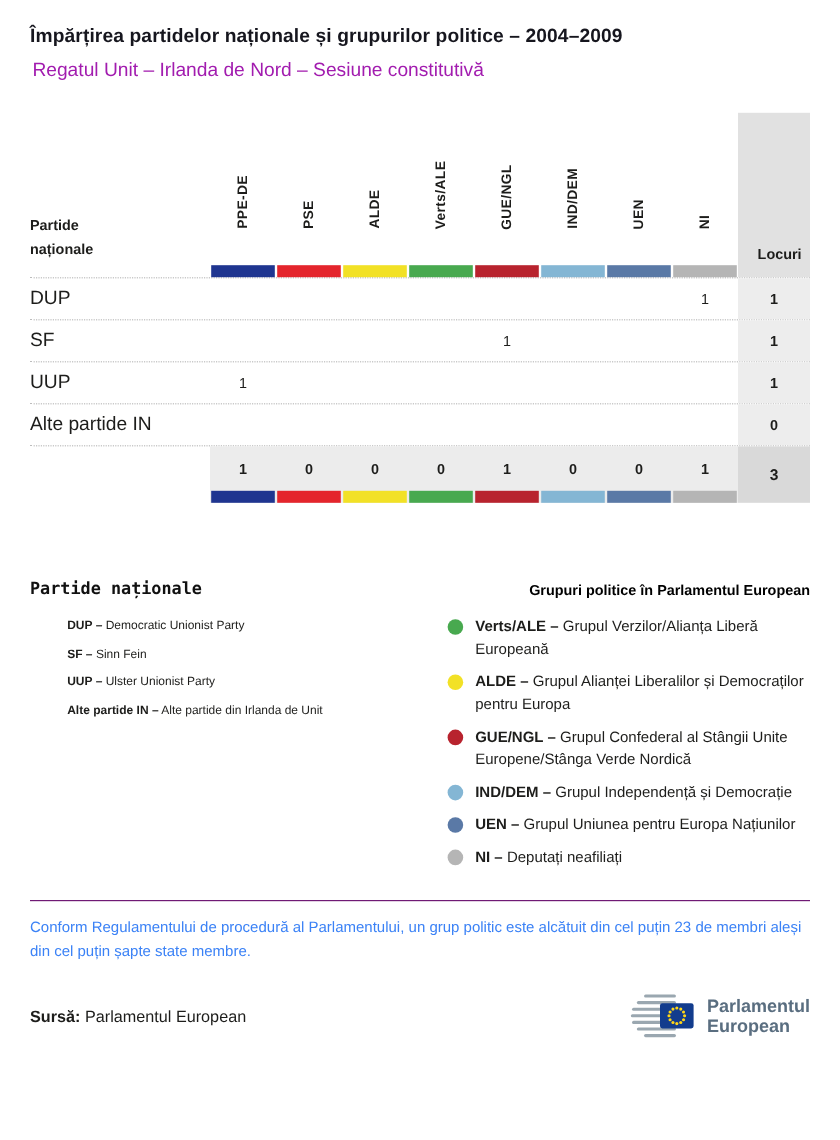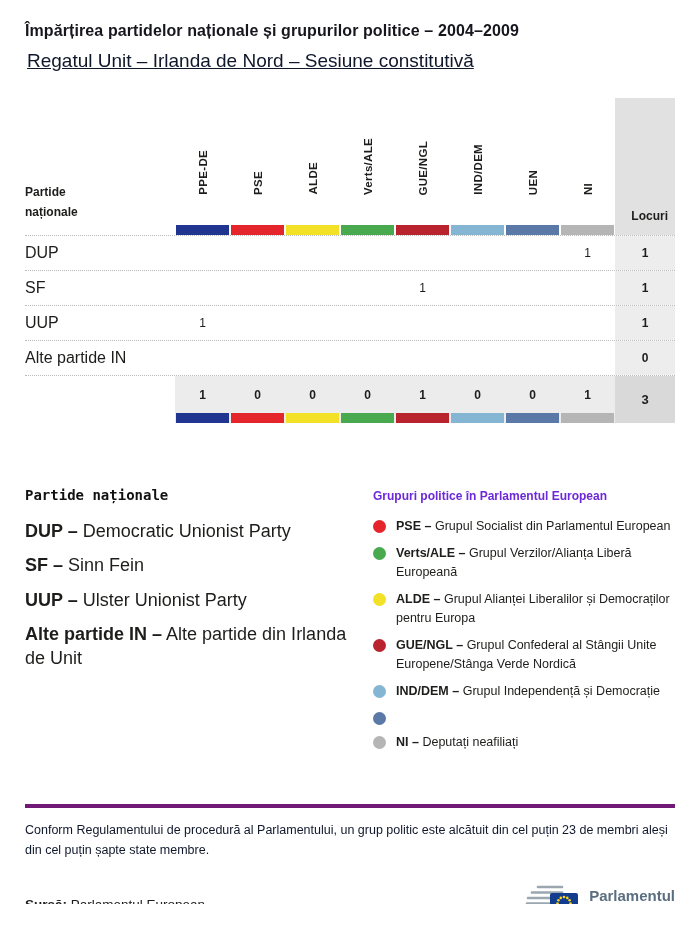--- a/index.html
+++ b/index.html
@@ -1,21 +1,21 @@
 <!DOCTYPE html>
 <html><head>
 <meta charset="utf-8">
 <style>
   * { box-sizing: border-box; }
   html, body { margin: 0; padding: 0; background: #ffffff; }
   body { font-family: "Liberation Sans", sans-serif; color: #1d1d1b; }
   .page { width: 700px; height: 904px; padding: 16px 25px 0; overflow: hidden; position: relative; background: #fff; }
 
   .title { font-size: 16px; font-weight: 700; margin: 6px 0 10px; color: #16161e; letter-spacing: 0.1px; }
-  .subtitle { font-size: 19px; font-weight: 400; margin: 0 0 0 2px; color: #0f172a; text-decoration: underline; }
+  .subtitle { font-size: 16px; font-weight: 400; margin: 0 0 0 2px; color: #a21caf; }
 
   
   .grid { margin-top: 26px; width: 650px; }
   .header-row { display: flex; height: 137px; }
   .corner { width: 150px; display: flex; align-items: flex-end; padding-bottom: 12px; }
   .corner span { display: block; width: 64px; font-weight: 700; font-size: 12px; line-height: 1.65; }
   .hcell { width: 55px; display: flex; flex-direction: column; align-items: center; justify-content: flex-end; }
   .vlabel { writing-mode: vertical-rl; transform: rotate(180deg); font-weight: 700; font-size: 11.5px; letter-spacing: 0.3px; margin-bottom: 30px; }
   .cbar { height: 10px; align-self: stretch; margin: 0 1px; }
   .hlocuri { width: 60px; background: #e1e1e1; display: flex; align-items: flex-end; justify-content: flex-end; padding: 12px 7px 12px 0; font-weight: 700; font-size: 12px; }
@@ -28,30 +28,30 @@
   .total-row { display: flex; height: 48px; border-top: 1px dotted #bcbcbc; }
   .tparty { width: 150px; }
   .tcell { width: 55px; background: #ececec; display: flex; flex-direction: column; }
   .tval { flex: 1; display: flex; align-items: center; justify-content: center; font-weight: 700; font-size: 12px; }
   .tseats { width: 60px; background: #d9d9d9; display: flex; align-items: center; justify-content: center; font-weight: 700; font-size: 13px; }
 
   
   .legend { display: flex; margin-top: 64px; width: 650px; }
   .legend-left { width: 348px; padding-right: 20px; }
   .legend-left h3 { font-family: "DejaVu Sans Mono", monospace; font-size: 14px; font-weight: 700; margin: 0 0 16px; color: #111; }
-  .party-item { font-size: 18px; margin-bottom: 10px; line-height: 1.35; }
+  .party-item { font-size: 10px; margin-bottom: 10px; line-height: 1.35; margin-left: 31px; }
   .legend-right { width: 302px; }
-  .legend-right h3 { font-size: 12px; font-weight: 700; margin: 2px 0 14px; color: #6d28d9; }
+  .legend-right h3 { font-size: 12px; font-weight: 700; margin: 2px 0 14px; color: #000000; text-align: right; }
   .group-item { display: flex; margin-bottom: 8px; }
   .dot { width: 13px; height: 13px; border-radius: 50%; flex: 0 0 13px; margin: 3px 10px 0 0; }
   .group-text { font-size: 12.5px; line-height: 1.52; }
   b { font-weight: 700; }
 
   
-  .note { margin-top: 44px; border-top: 4px solid #701a75; padding-top: 12px; font-size: 12.5px; line-height: 1.6; width: 650px; color: #0f172a; }
+  .note { margin-top: 18px; border-top: 1px solid #701a75; padding-top: 12px; font-size: 12.5px; line-height: 1.6; width: 650px; color: #3b82f6; }
   .source-row { margin-top: 24px; width: 650px; display: flex; justify-content: space-between; align-items: center; }
   .source { font-size: 13.5px; }
   .logo { display: flex; align-items: center; gap: 9px; }
   .logo-text { font-size: 15px; font-weight: 700; color: #5a6e80; line-height: 1.15; }
 </style>
 </head>
 <body>
 
 <div class="page">
 
@@ -206,41 +206,38 @@
       </div>
       <div class="party-item">
         <b>Alte partide IN –</b> <span>Alte partide din Irlanda de Unit</span>
       </div>
     </div>
 
     <div class="legend-right">
       <h3>Grupuri politice în Parlamentul European</h3>
 
       <div class="group-item">
-        <span class="dot" style="background: rgb(228, 37, 44);"></span>
-        <span class="group-text"><b>PSE –</b> <span>Grupul Socialist din Parlamentul European</span></span>
-      </div>
-      <div class="group-item">
         <span class="dot" style="background: rgb(72, 169, 79);"></span>
         <span class="group-text"><b>Verts/ALE –</b> <span>Grupul Verzilor/Alianța Liberă Europeană</span></span>
       </div>
       <div class="group-item">
         <span class="dot" style="background: rgb(242, 225, 38);"></span>
         <span class="group-text"><b>ALDE –</b> <span>Grupul Alianței Liberalilor și Democraților pentru Europa</span></span>
       </div>
       <div class="group-item">
         <span class="dot" style="background: rgb(184, 35, 46);"></span>
         <span class="group-text"><b>GUE/NGL –</b> <span>Grupul Confederal al Stângii Unite Europene/Stânga Verde Nordică</span></span>
       </div>
       <div class="group-item">
         <span class="dot" style="background: rgb(132, 182, 212);"></span>
         <span class="group-text"><b>IND/DEM –</b> <span>Grupul Independență și Democrație</span></span>
       </div>
       <div class="group-item">
         <span class="dot" style="background: rgb(90, 121, 166);"></span>
+        <span class="group-text"><b>UEN –</b> <span>Grupul Uniunea pentru Europa Națiunilor</span></span>
       </div>
       <div class="group-item">
         <span class="dot" style="background: rgb(181, 181, 181);"></span>
         <span class="group-text"><b>NI –</b> <span>Deputați neafiliați</span></span>
       </div>
     </div>
   </div>
 
   <div class="note">Conform Regulamentului de procedură al Parlamentului, un grup politic este alcătuit din cel puțin 23 de membri aleși din cel puțin șapte state membre.</div>
 

